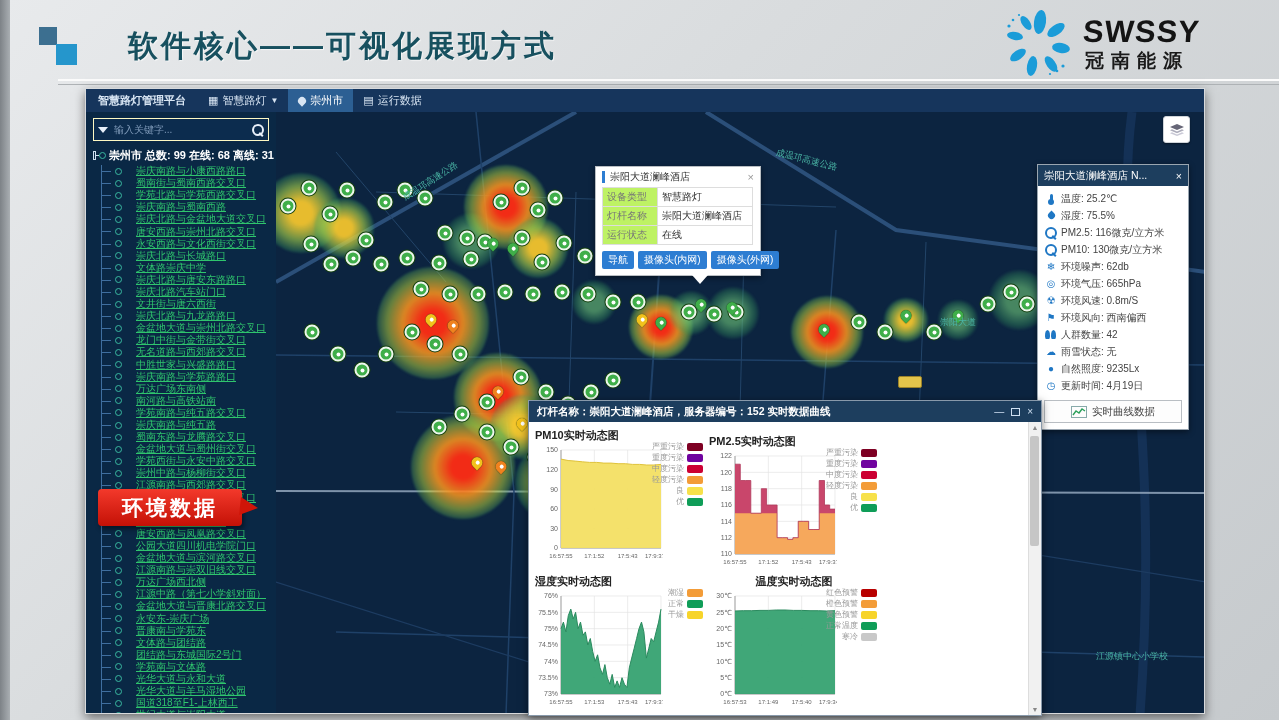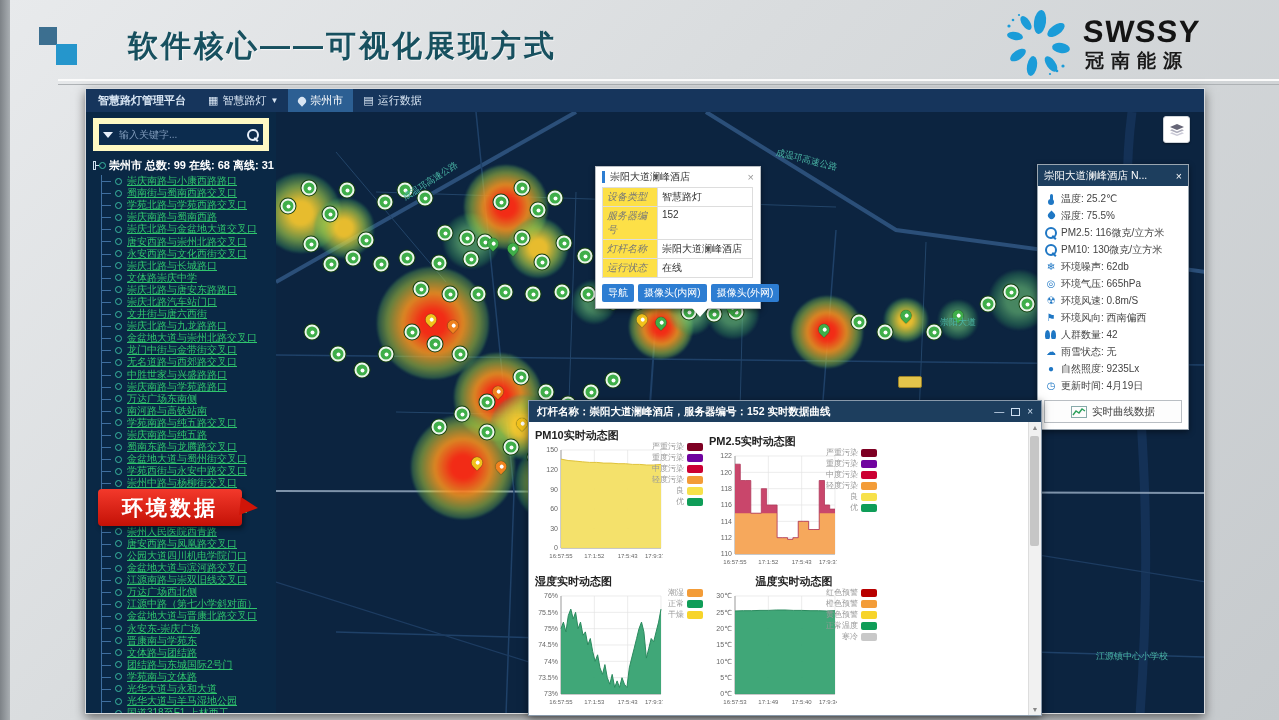--- a/index.html
+++ b/index.html
@@ -35,35 +35,35 @@
   .ic-person{width:9px;height:9px;display:inline-block;position:relative;}
   .ic-person::before{content:"";position:absolute;left:2.5px;top:0;width:4px;height:4px;border-radius:50%;background:#d8e5f3;}
   .ic-person::after{content:"";position:absolute;left:0;top:4.5px;width:9px;height:4.5px;border-radius:4px 4px 0 0;background:#d8e5f3;}
   .ic-exitfs{width:9px;height:9px;display:inline-block;position:relative;}
   .ic-exitfs::before,.ic-exitfs::after{content:"";position:absolute;width:3px;height:3px;}
   .ic-exitfs::before{left:0;top:0;border-left:2px solid #d8e5f3;border-top:2px solid #d8e5f3;box-shadow:6px 0 0 -2px #d8e5f3;}
   .ic-exitfs::after{left:0;bottom:0;border-left:2px solid #d8e5f3;border-bottom:2px solid #d8e5f3;box-shadow:6px 0 0 -2px #d8e5f3;}
   
   .sidebar{position:absolute;left:0;top:23px;width:190px;bottom:0;background:#0a2845;overflow:hidden;}
   .search-row{margin:6px 7px 4px 7px;height:21px;display:flex;align-items:center;
-    border:6px solid #fef9c3;background:#0c2c4e;padding:0 4px;gap:4px;}
+    border:1px solid #fef9c3;background:#0c2c4e;padding:0 4px;gap:4px;}
   .ic-funnel{width:0;height:0;border-left:5px solid transparent;border-right:5px solid transparent;
     border-top:6px solid #e8f0fa;position:relative;display:inline-block;}
   .search-input{flex:1;background:transparent;border:none;outline:none;color:#9fb8d4;font-size:10px;min-width:0;}
   .search-input::placeholder{color:#7e99b8;}
   .ic-mag{width:8px;height:8px;border:2px solid #e8f0fa;border-radius:50%;display:inline-block;position:relative;}
   .ic-mag::after{content:"";position:absolute;left:6px;top:6px;width:5px;height:2px;background:#e8f0fa;transform:rotate(45deg);transform-origin:0 0;}
   .ic-mag.blue{border-color:#1f77c4;}
   .ic-mag.blue::after{background:#1f77c4;}
   .tree-root{color:#fff;font-size:11px;font-weight:bold;padding:3px 2px 2px 7px;white-space:nowrap;display:flex;align-items:center;gap:3px;}
   .minus-box{width:7px;height:7px;border:1px solid #cfe0f2;position:relative;display:inline-block;}
   .minus-box::after{content:"";position:absolute;left:1px;top:2.5px;width:4px;height:1px;background:#cfe0f2;}
   .tree-items{position:relative;margin-left:15px;border-left:1px solid #3f6f9f;}
   .tree-item{height:12.1px;line-height:12px;font-size:10px;white-space:nowrap;position:relative;
-    padding-left:13px;color:#2fc56d;display:flex;align-items:center;gap:5px;}
+    padding-left:13px;color:#2fc56d;display:flex;align-items:center;gap:14px;}
   .tree-item::before{content:"";position:absolute;left:0;top:6px;width:9px;height:1px;background:#3f6f9f;}
   .bulb{width:5px;height:5px;border:1px solid #39b9a0;border-radius:50%;display:inline-block;flex:none;}
   .tree-item .lbl{text-decoration:underline;overflow:hidden;}
   
   .map{position:absolute;left:190px;top:23px;right:0;bottom:0;background:#0c2440;overflow:hidden;}
   .roads{position:absolute;left:0;top:0;}
   .heat{position:absolute;border-radius:50%;transform:translate(-50%,-50%);filter:blur(1px);pointer-events:none;}
   .heat.hot{background:radial-gradient(circle,rgba(255,45,20,.95) 0 16%,rgba(255,150,30,.85) 38%,rgba(190,220,60,.5) 58%,rgba(60,165,95,.28) 72%,transparent 78%);}
   .heat.warm{background:radial-gradient(circle,rgba(255,205,45,.9) 0 20%,rgba(170,215,75,.6) 48%,rgba(60,165,95,.3) 68%,transparent 76%);}
   .heat.mild{background:radial-gradient(circle,rgba(120,215,125,.55) 0 30%,rgba(60,165,95,.32) 60%,transparent 75%);}
@@ -82,21 +82,21 @@
   .popup{position:absolute;left:595px;top:166px;width:164px;background:#fff;border:1px solid #b9bec3;
     box-shadow:0 2px 6px rgba(0,0,0,.45);font-size:10px;color:#333;}
   .popup::after{content:"";position:absolute;left:96px;bottom:-9px;width:0;height:0;
     border-left:8px solid transparent;border-right:8px solid transparent;border-top:9px solid #fff;}
   .popup-head{height:20px;display:flex;align-items:center;padding:0 6px;gap:5px;}
   .popup-accent{width:3px;height:12px;background:#2d7dd2;flex:none;}
   .popup-title{flex:1;color:#333;white-space:nowrap;overflow:hidden;}
   .popup-close{color:#999;font-size:11px;}
   .popup-table{margin:0 6px;border-collapse:collapse;width:151px;}
   .popup-table td{border:1px solid #ddd;padding:2px 4px;vertical-align:top;}
-  .popup-table td.k{width:46px;color:#777;background:#fde047;font-style:italic;}
+  .popup-table td.k{width:46px;color:#777;background:#bef264;}
   .popup-btns{display:flex;gap:4px;margin:6px;}
   .popup-btns span{flex:none;background:#2d7dd2;color:#fff;border-radius:2px;font-size:10px;
     height:18px;line-height:18px;padding:0 6px;white-space:nowrap;overflow:hidden;}
   
   .env{position:absolute;left:1037px;top:164px;width:150px;background:#fff;border:1px solid #9aa6b1;
     box-shadow:0 2px 6px rgba(0,0,0,.45);}
   .env-head{height:21px;background:#1d3e5e;color:#fff;font-size:10.5px;display:flex;align-items:center;padding:0 6px;}
   .env-head .t{flex:1;white-space:nowrap;overflow:hidden;}
   .env-rows{padding:4px 6px 2px 6px;}
   .env-row{height:17px;display:flex;align-items:center;font-size:10px;color:#444;white-space:nowrap;}
@@ -545,24 +545,20 @@
       <span class="popup-title">崇阳大道澜峰酒店</span>
       <span class="popup-close">×</span>
     </div>
     <table class="popup-table">
       <tbody>
           <tr>
         <td class="k">设备类型</td>
         <td>智慧路灯</td>
           </tr>
       <tr>
-        <td class="k">服务器编号</td>
-        <td>152</td>
-          </tr>
-      <tr>
         <td class="k">灯杆名称</td>
         <td>崇阳大道澜峰酒店</td>
           </tr>
       <tr>
         <td class="k">运行状态</td>
         <td>在线</td>
           </tr>
     </tbody>
       </table>
     <div class="popup-btns">

